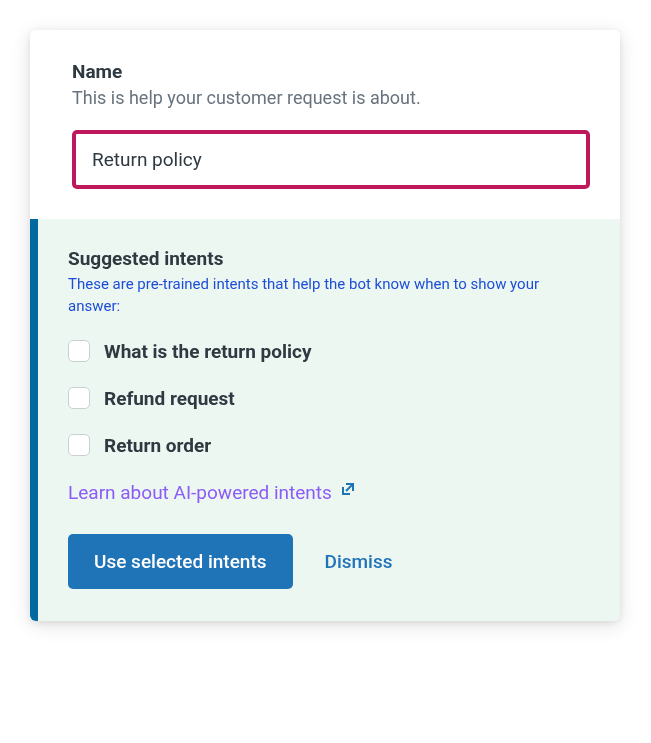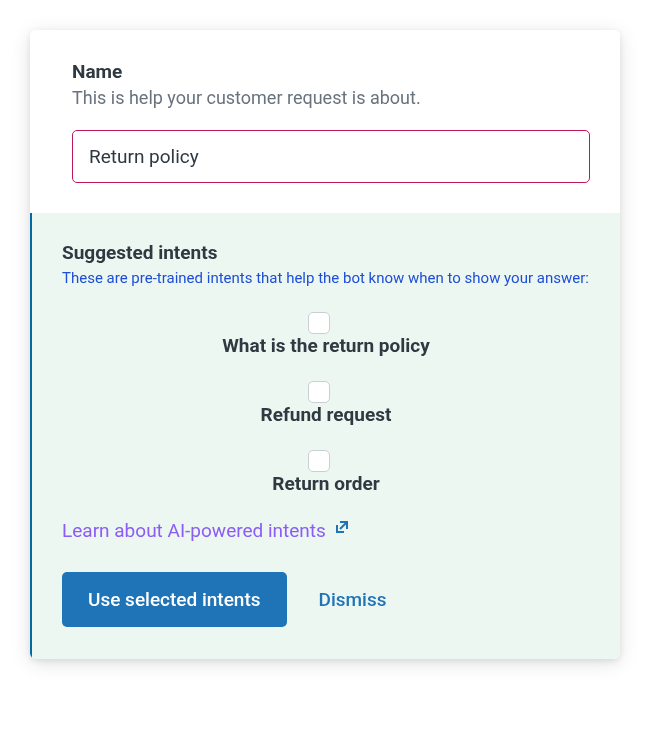--- a/index.html
+++ b/index.html
@@ -32,49 +32,48 @@
     .field-description {
       font-size: 18px;
       color: #68737d;
       margin-bottom: 22px;
     }
     .text-input {
       width: 100%;
       padding: 14px 16px;
       font-size: 19px;
       color: #2f3941;
-      border: 1px solid #be185d;
+      border: 4px solid #be185d;
       border-radius: 5px;
       outline: none;
       font-family: inherit;
       background: #ffffff;
     }
     .section-bottom {
       padding: 28px 30px 32px 30px;
       background: #edf7f2;
-      border-left: 2px solid #0369a1;
+      border-left: 8px solid #0369a1;
     }
     .suggested-title {
       font-size: 19px;
       font-weight: 700;
       color: #2f3941;
       margin-bottom: 4px;
     }
     .suggested-desc {
       font-size: 15px;
       color: #1d4ed8;
       line-height: 1.45;
       margin-bottom: 22px;
     }
     .intent-row {
       display: flex;
       align-items: center;
       margin-bottom: 24px;
       cursor: pointer;
-      flex-direction: column;
     }
     .intent-row:last-of-type {
       margin-bottom: 28px;
     }
     .checkbox {
       width: 22px;
       height: 22px;
       border: 1.5px solid #c9cfd4;
       border-radius: 5px;
       background: #ffffff;

